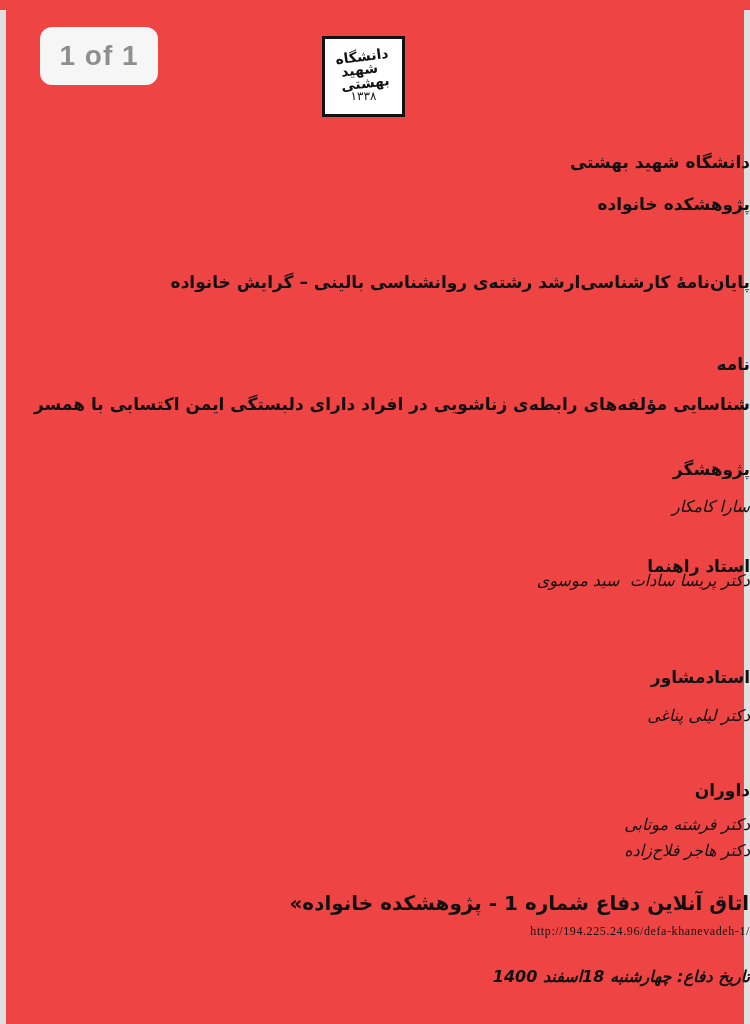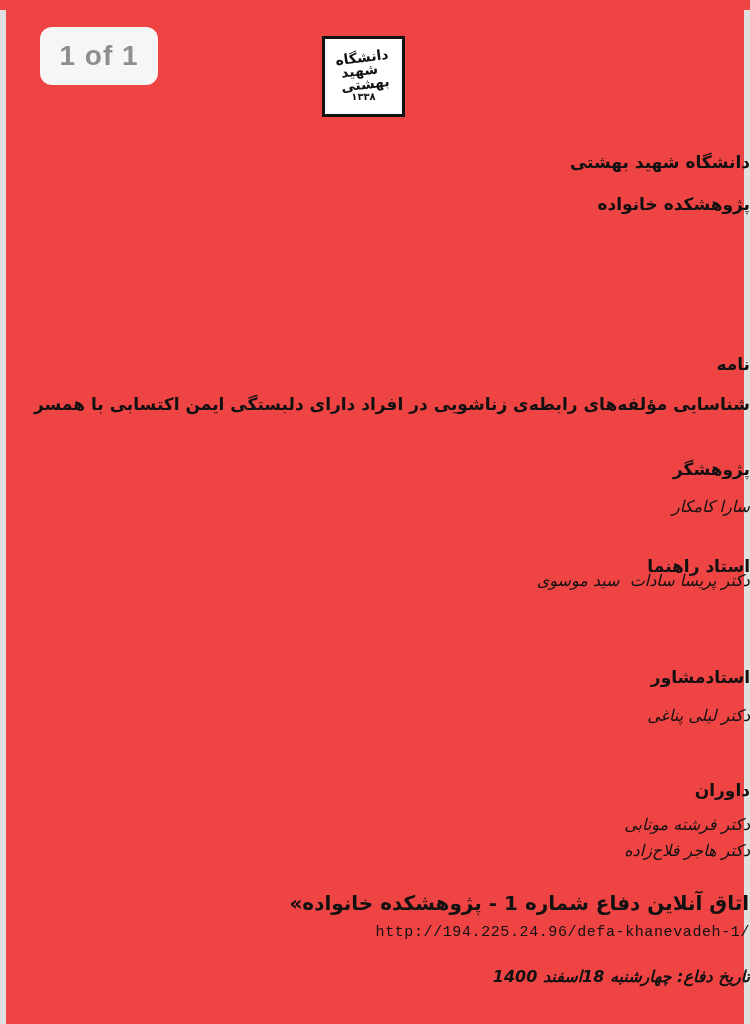--- a/index.html
+++ b/index.html
@@ -60,44 +60,44 @@
     transform: rotate(-7deg);
     font-weight: bold;
     font-size: 14px;
     line-height: 0.95;
     text-align: center;
     color: #121212;
   }
   .logo-cal span { display: block; }
   .logo-cal span:nth-child(2) { margin-right: 8px; }
   .logo-year {
-    font-size: 10px;
-    font-weight: bold;
+    font-size: 12px;
+    font-weight: normal;
     color: #121212;
     margin-top: 0;
   }
 
   .line {
     position: absolute;
     left: 0;
     width: 100%;
     text-align: right;
     direction: rtl;
     white-space: pre;
   }
   .b  { font-weight: bold; }
   .fs17 { font-size: 17px; }
   .fs16 { font-size: 16px; font-style: italic; }
   .fs15 { font-size: 20px; padding-left: 12px; }
 
   .url-line {
     direction: ltr;
-    font-family: Liberation Mono, monospace;
+    font-family: Liberation Serif, serif;
     letter-spacing: 0.6px;
-    font-size: 15px;
+    font-size: 12px;
   }
 </style>
 </head>
 <body>
 
 <div id="page">
 
   <div class="edge-strip edge-left"></div>
   <div class="edge-strip edge-right"></div>
 
@@ -110,20 +110,21 @@
       <span>دانشگاه</span>
       <span>شهید</span>
       <span>بهشتی</span>
     </div>
     <div class="logo-year">۱۳۳۸</div>
   </div>
 
   <div class="line b fs17" style="top:152px">دانشگاه شهید بهشتی</div>
   <div class="line b fs17" style="top:194px">پژوهشکده خانواده</div>
 
+  <div class="line b fs17" style="top:272px">پایان‌نامهٔ کارشناسی‌ارشد رشته‌ی روانشناسی بالینی – گرایش خانواده</div>
 
   <div class="line b fs17" style="top:354px">نامه</div>
   <div class="line b fs17" style="top:394px">شناسایی مؤلفه‌های رابطه‌ی زناشویی در افراد دارای دلبستگی ایمن اکتسابی با همسر</div>
 
   <div class="line b fs17" style="top:459px">پژوهشگر</div>
   <div class="line fs16" style="top:497px">سارا کامکار</div>
 
   <div class="line b fs17" style="top:556px">استاد راهنما</div>
   <div class="line fs16" style="top:571px">دکتر پریسا سادات  سید موسوی</div>
 

